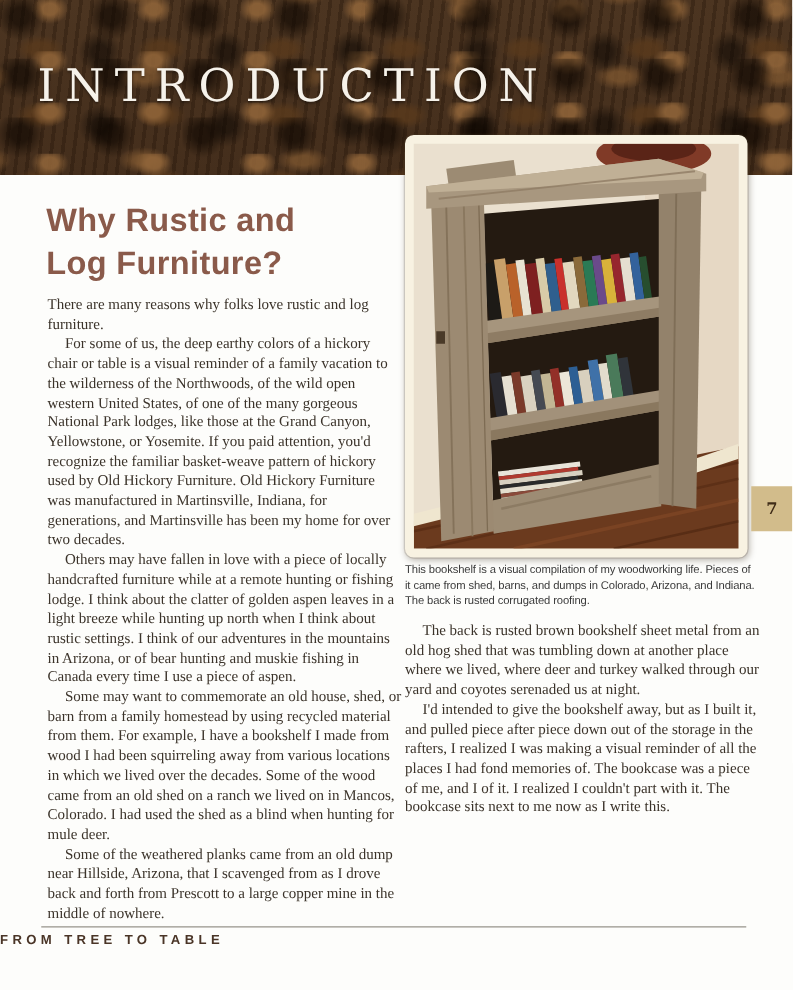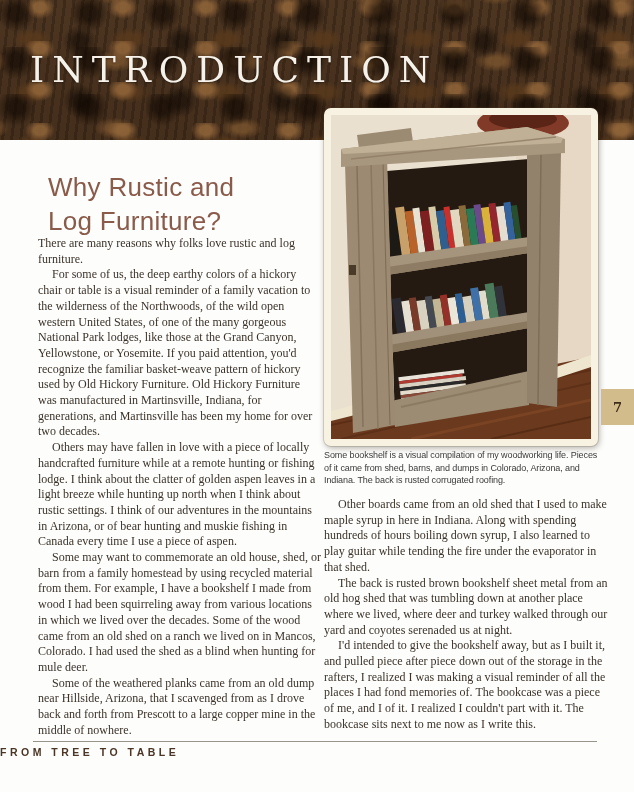--- a/index.html
+++ b/index.html
@@ -175,35 +175,34 @@
       <path d="M210,40 L207,290" stroke="#7f6e57" stroke-width="1.5" fill="none"></path>
 
       <polygon points="26,20 80,13 82,27 28,34" fill="#9c8b73"></polygon>
 
       <polygon points="10,34 196,12 234,24 234,38 10,52" fill="#a8977f"></polygon>
       <polygon points="10,34 196,12 232,23 230,28 12,39" fill="#c0b096"></polygon>
       <path d="M20,44 L225,22" stroke="#8e7c64" stroke-width="1.5" opacity=".8" fill="none"></path>
     </svg>
   </figure>
 
-  <figcaption class="photo-caption">Some bookshelf is a visual compilation of my woodworking life. Pieces of it came from shed, barns, and dumps in Colorado, Arizona, and Indiana. The back is rusted corrugated roofing.</figcaption>
-
-  <h1 class="article-heading" style="margin:12px;font-weight:normal">Why Rustic and
+  <figcaption class="photo-caption">This bookshelf is a visual compilation of my woodworking life. Pieces of it came from shed, barns, and dumps in Colorado, Arizona, and Indiana. The back is rusted corrugated roofing.</figcaption>
+
+  <h1 class="article-heading" style="margin:1px;font-weight:bold">Why Rustic and
 Log Furniture?</h1>
 
   <div class="col col-left">
     <p>There are many reasons why folks love rustic and log furniture.</p>
     <p class="indent">For some of us, the deep earthy colors of a hickory chair or table is a visual reminder of a family vacation to the wilderness of the Northwoods, of the wild open western United States, of one of the many gorgeous National Park lodges, like those at the Grand Canyon, Yellowstone, or Yosemite. If you paid attention, you'd recognize the familiar basket-weave pattern of hickory used by Old Hickory Furniture. Old Hickory Furniture was manufactured in Martinsville, Indiana, for generations, and Martinsville has been my home for over two decades.</p>
     <p class="indent">Others may have fallen in love with a piece of locally handcrafted furniture while at a remote hunting or fishing lodge. I think about the clatter of golden aspen leaves in a light breeze while hunting up north when I think about rustic settings. I think of our adventures in the mountains in Arizona, or of bear hunting and muskie fishing in Canada every time I use a piece of aspen.</p>
     <p class="indent">Some may want to commemorate an old house, shed, or barn from a family homestead by using recycled material from them. For example, I have a bookshelf I made from wood I had been squirreling away from various locations in which we lived over the decades. Some of the wood came from an old shed on a ranch we lived on in Mancos, Colorado. I had used the shed as a blind when hunting for mule deer.</p>
     <p class="indent">Some of the weathered planks came from an old dump near Hillside, Arizona, that I scavenged from as I drove back and forth from Prescott to a large copper mine in the middle of nowhere.</p>
   </div>
 
   <div class="col col-right">
-    <p class="indent">Other boards came from an old shed that I used to make maple syrup in here in Indiana. Along with spending hundreds of hours boiling down syrup, I also learned to play guitar while tending the fire under the evaporator in that shed.</p>
     <p class="indent">The back is rusted brown bookshelf sheet metal from an old hog shed that was tumbling down at another place where we lived, where deer and turkey walked through our yard and coyotes serenaded us at night.</p>
     <p class="indent">I'd intended to give the bookshelf away, but as I built it, and pulled piece after piece down out of the storage in the rafters, I realized I was making a visual reminder of all the places I had fond memories of. The bookcase was a piece of me, and I of it. I realized I couldn't part with it. The bookcase sits next to me now as I write this.</p>
   </div>
 
   <div class="page-tab">
     <span>7</span>
   </div>
 
   <div class="footer-rule"></div>
   <div class="footer-text">FROM TREE TO TABLE</div>

